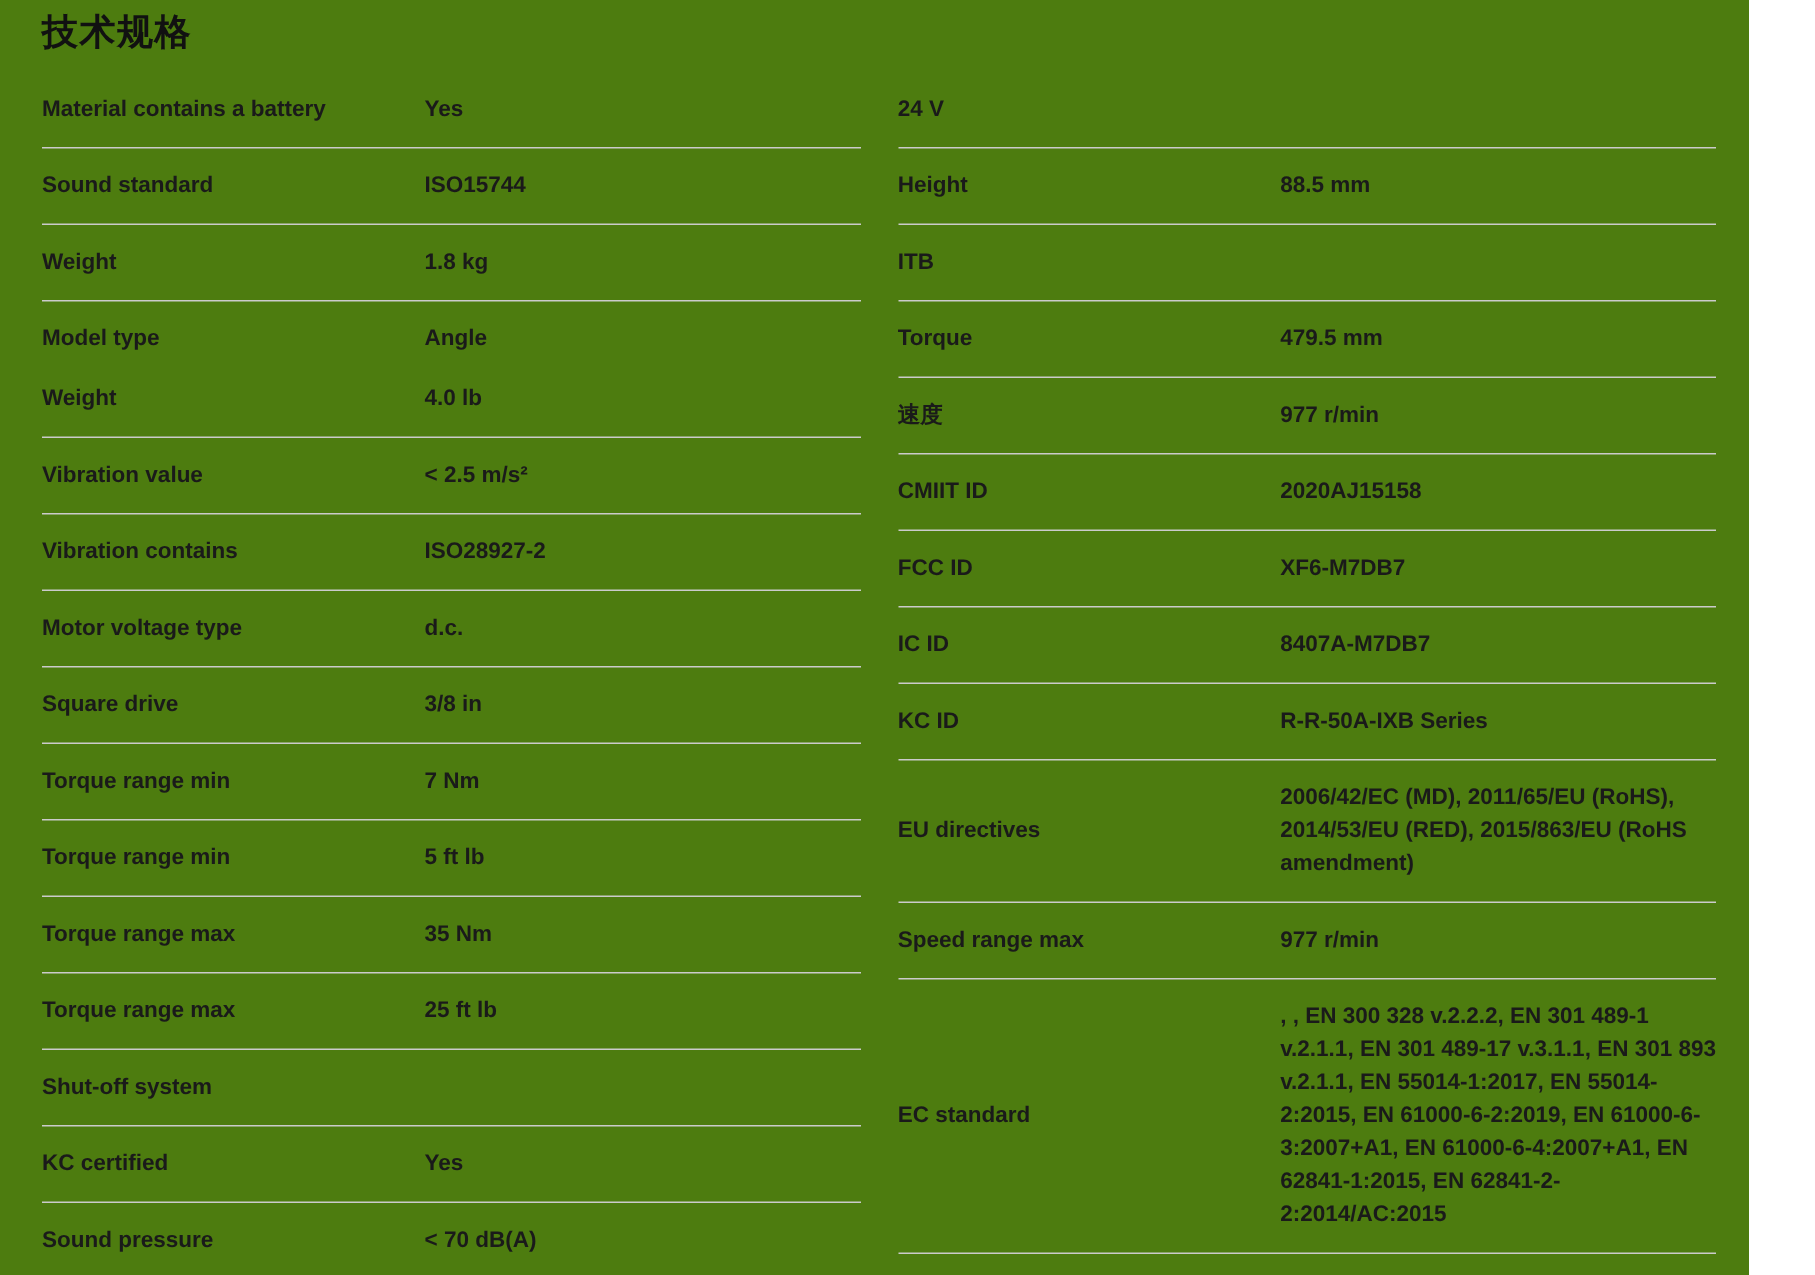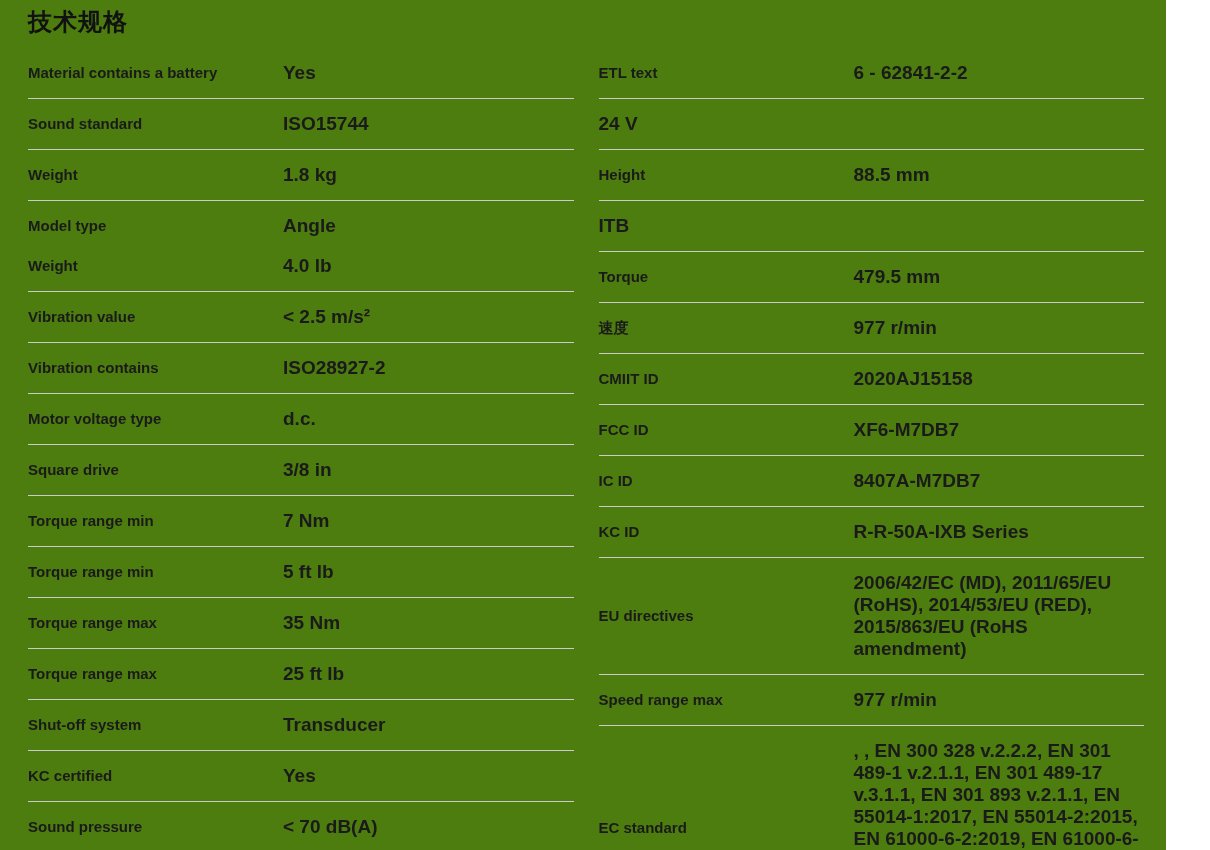--- a/index.html
+++ b/index.html
@@ -49,21 +49,21 @@
   .spec-label {
     flex: 0 0 255px;
     width: 255px;
     font-size: 15px;
     line-height: 22px;
     padding-right: 16px;
   }
   .spec-value {
     flex: 1 1 auto;
     min-width: 0;
-    font-size: 19px;
+    font-size: 15px;
     line-height: 22px;
   }
 </style>
 </head>
 <body>
 
 <div class="page">
   <h1 class="page-title">技术规格</h1>
 
   <div class="spec-columns">
@@ -140,43 +140,36 @@
         </div>
         <div class="spec-row">
           <div class="spec-pair">
             <div class="spec-label">Torque range max</div>
             <div class="spec-value">25 ft lb</div>
           </div>
         </div>
         <div class="spec-row">
           <div class="spec-pair">
             <div class="spec-label">Shut-off system</div>
-            <div class="spec-value">Transducer</div>
           </div>
         </div>
         <div class="spec-row">
           <div class="spec-pair">
             <div class="spec-label">KC certified</div>
             <div class="spec-value">Yes</div>
           </div>
         </div>
         <div class="spec-row">
           <div class="spec-pair">
             <div class="spec-label">Sound pressure</div>
             <div class="spec-value">&lt; 70 dB(A)</div>
           </div>
         </div>
       </div>
     <div class="spec-col" id="right-col">
-        <div class="spec-row">
-          <div class="spec-pair">
-            <div class="spec-label">ETL text</div>
-            <div class="spec-value">6 - 62841-2-2</div>
-          </div>
-        </div>
         <div class="spec-row">
           <div class="spec-pair">
             <div class="spec-value">24 V</div>
           </div>
         </div>
         <div class="spec-row">
           <div class="spec-pair">
             <div class="spec-label">Height</div>
             <div class="spec-value">88.5 mm</div>
           </div>

